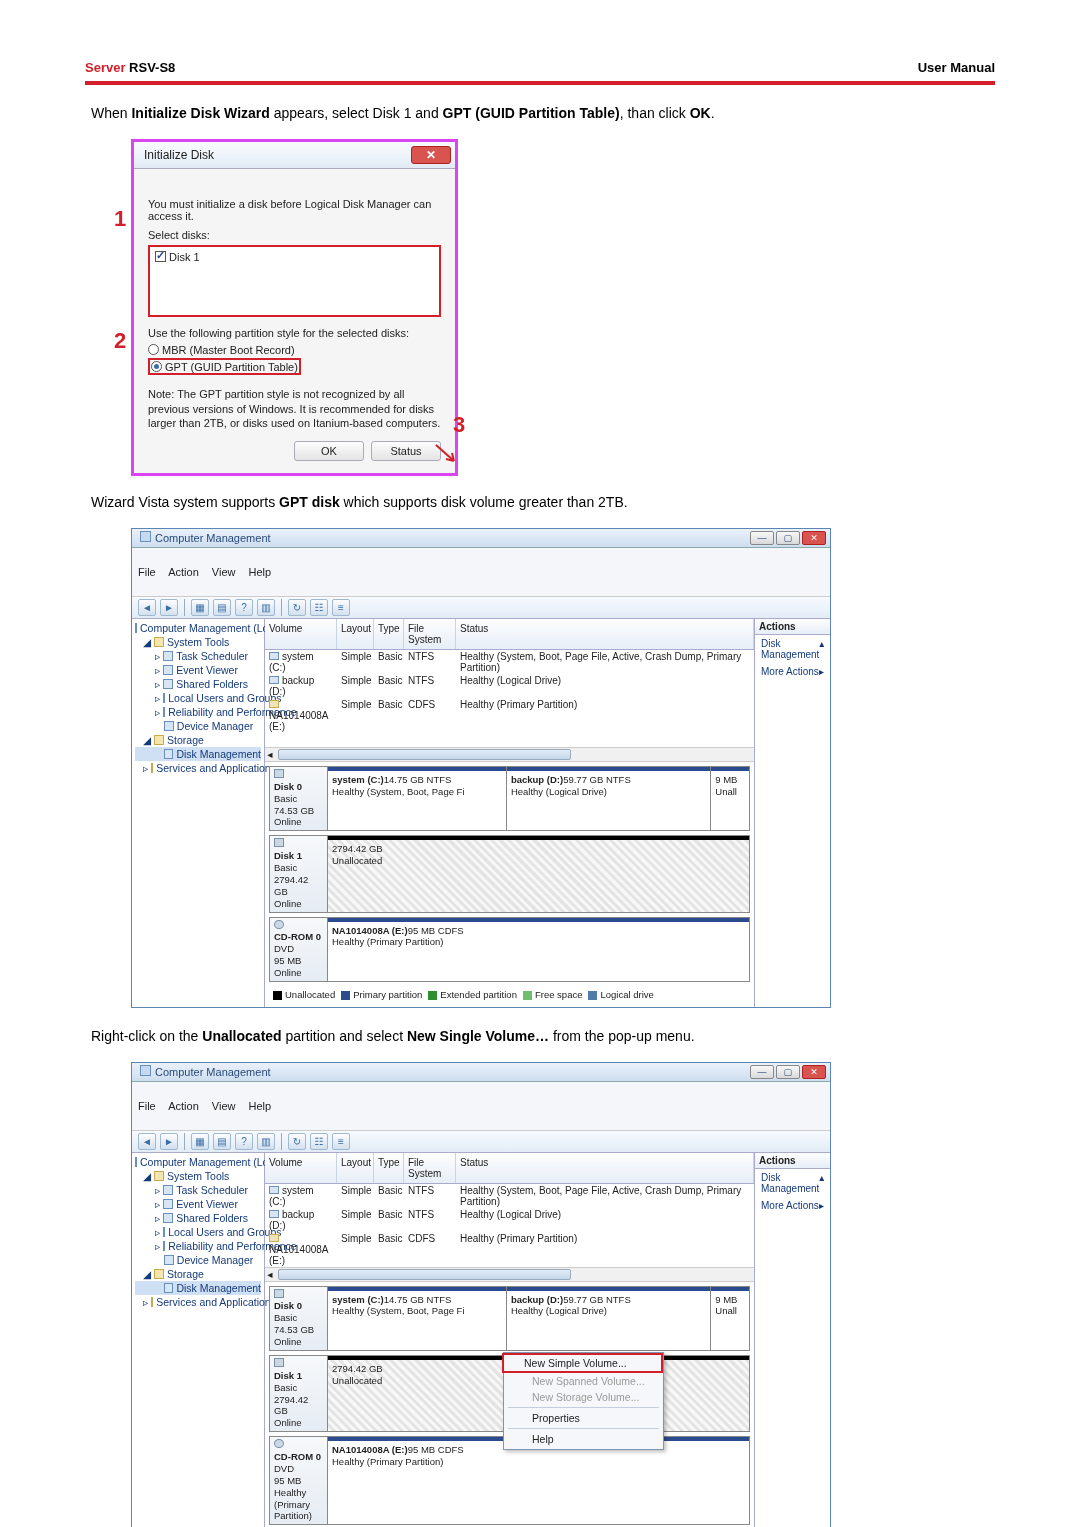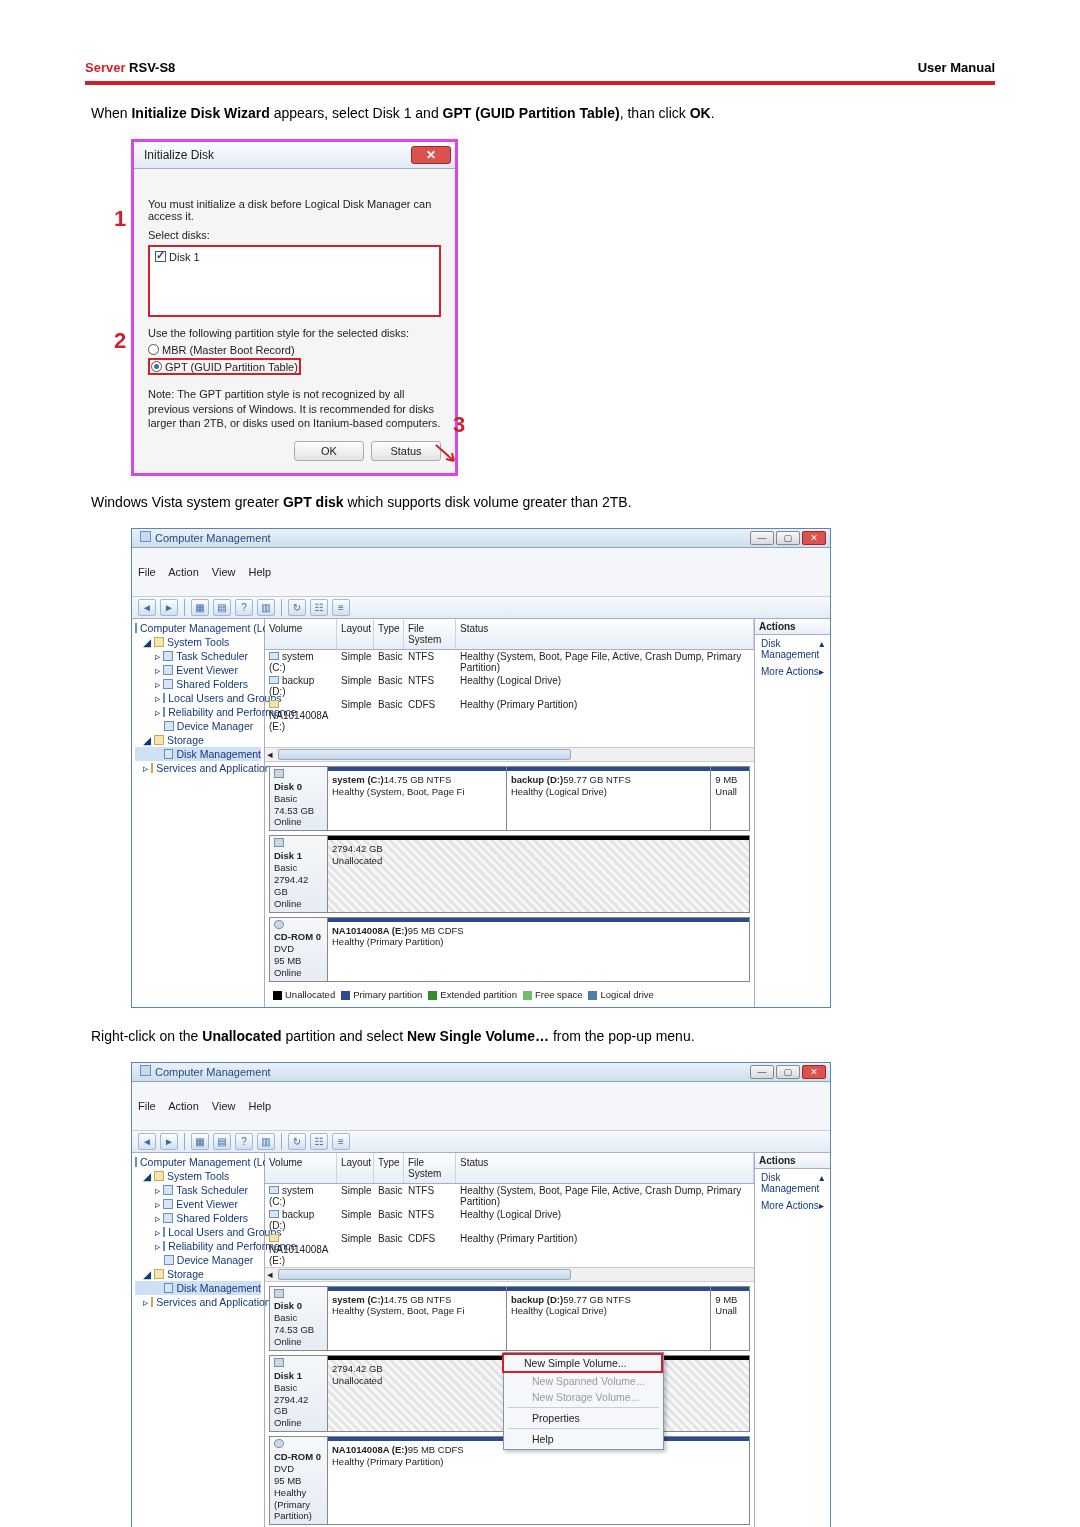--- a/index.html
+++ b/index.html
@@ -132,21 +132,21 @@
       <svg class="arrow-svg" style="left:300px; bottom:8px;" width="28" height="22">
           <path d="M2 2 L20 18 M20 18 L12 16 M20 18 L18 10" stroke="#d21f29" stroke-width="2" fill="none"></path>
         </svg>
     </div>
     <div class="callout" style="top:66px;">1</div>
     <div class="callout" style="top:188px;">2</div>
     <div class="callout" style="top:272px; left:314px;">3</div>
   </div>
 
   <p class="body-text">
-    <span>Windows Vista system greater </span><b>GPT disk</b><span> which supports disk volume greater than 2TB.</span>
+    <span>Wizard Vista system supports </span><b>GPT disk</b><span> which supports disk volume greater than 2TB.</span>
   </p>
 
   <div class="mmc">
     <div class="mmc-titlebar">
       <span><span style="display:inline-block;width:11px;height:11px;background:#c7d9ef;border:1px solid #6a8fbc;margin-right:4px;"></span><span>Computer Management</span></span>
       <div class="mmc-win-controls">
         <div class="mmc-win-btn">—</div>
         <div class="mmc-win-btn">▢</div>
         <div class="mmc-win-btn close">✕</div>
       </div>

